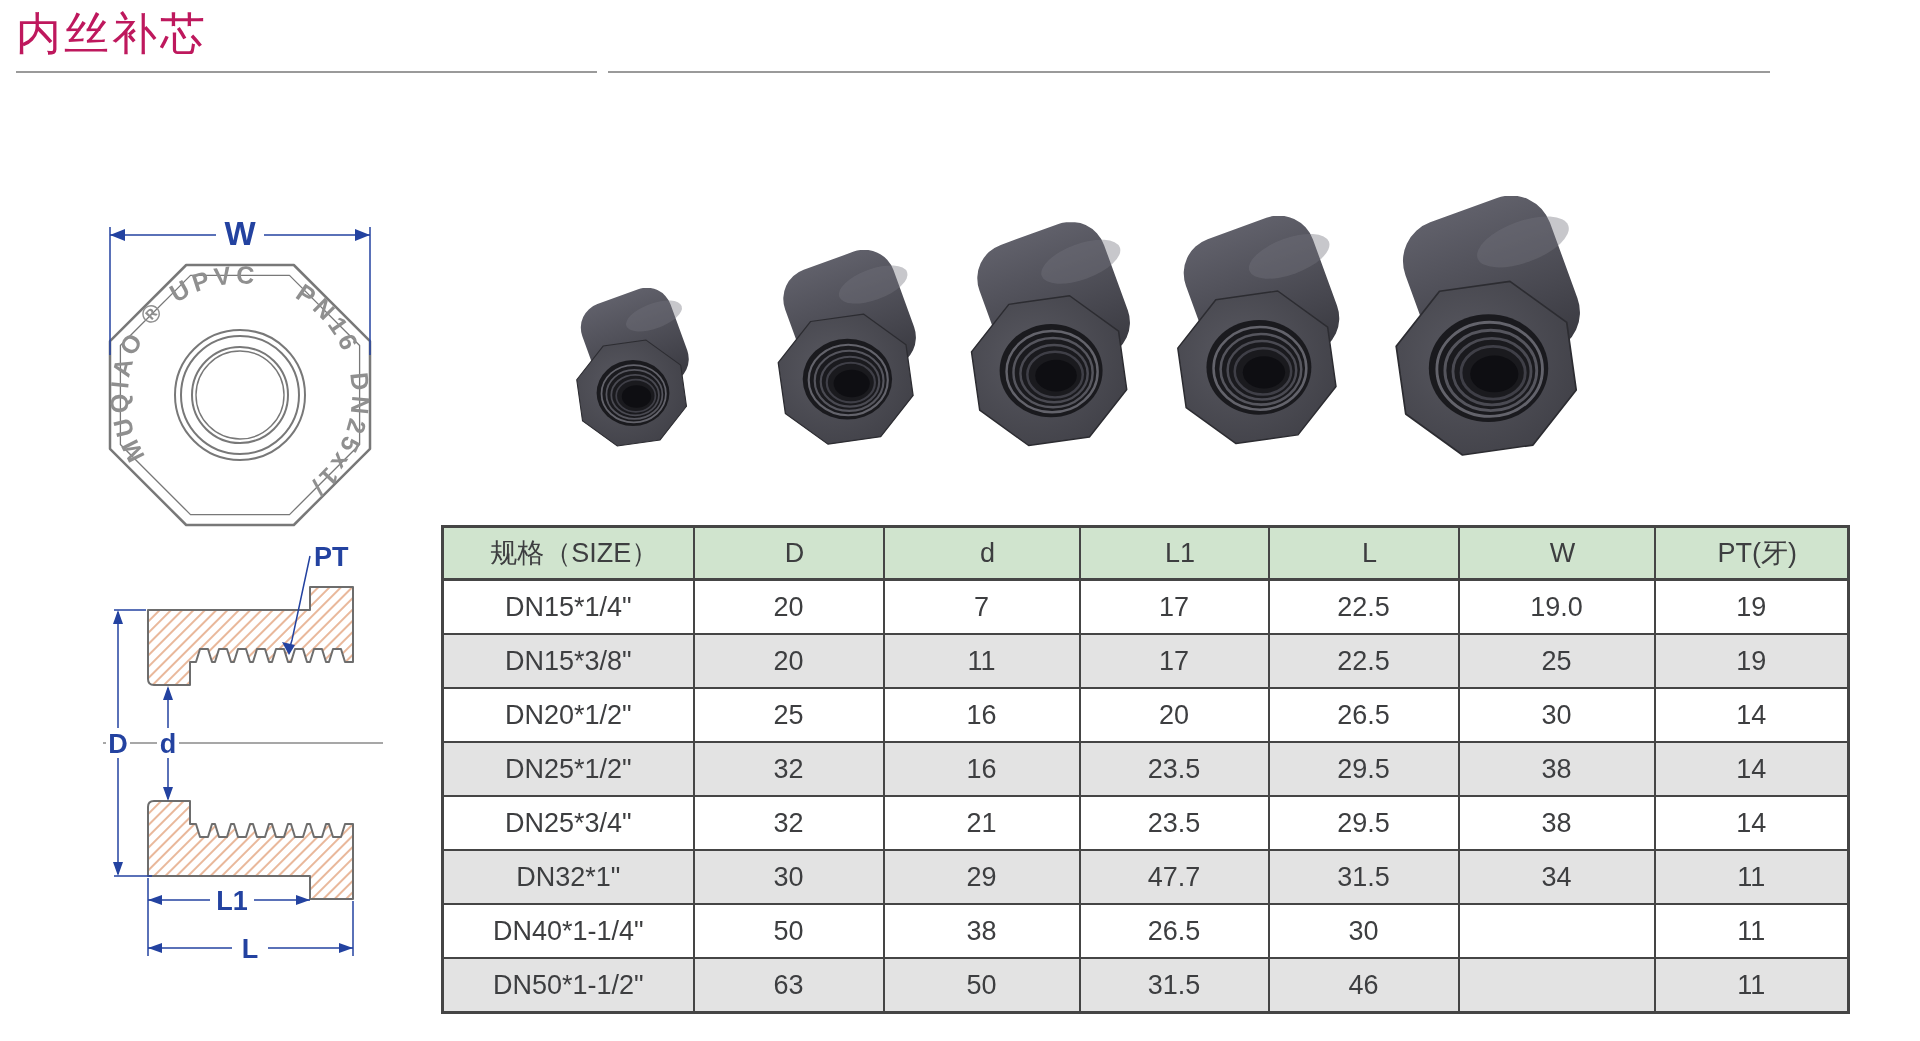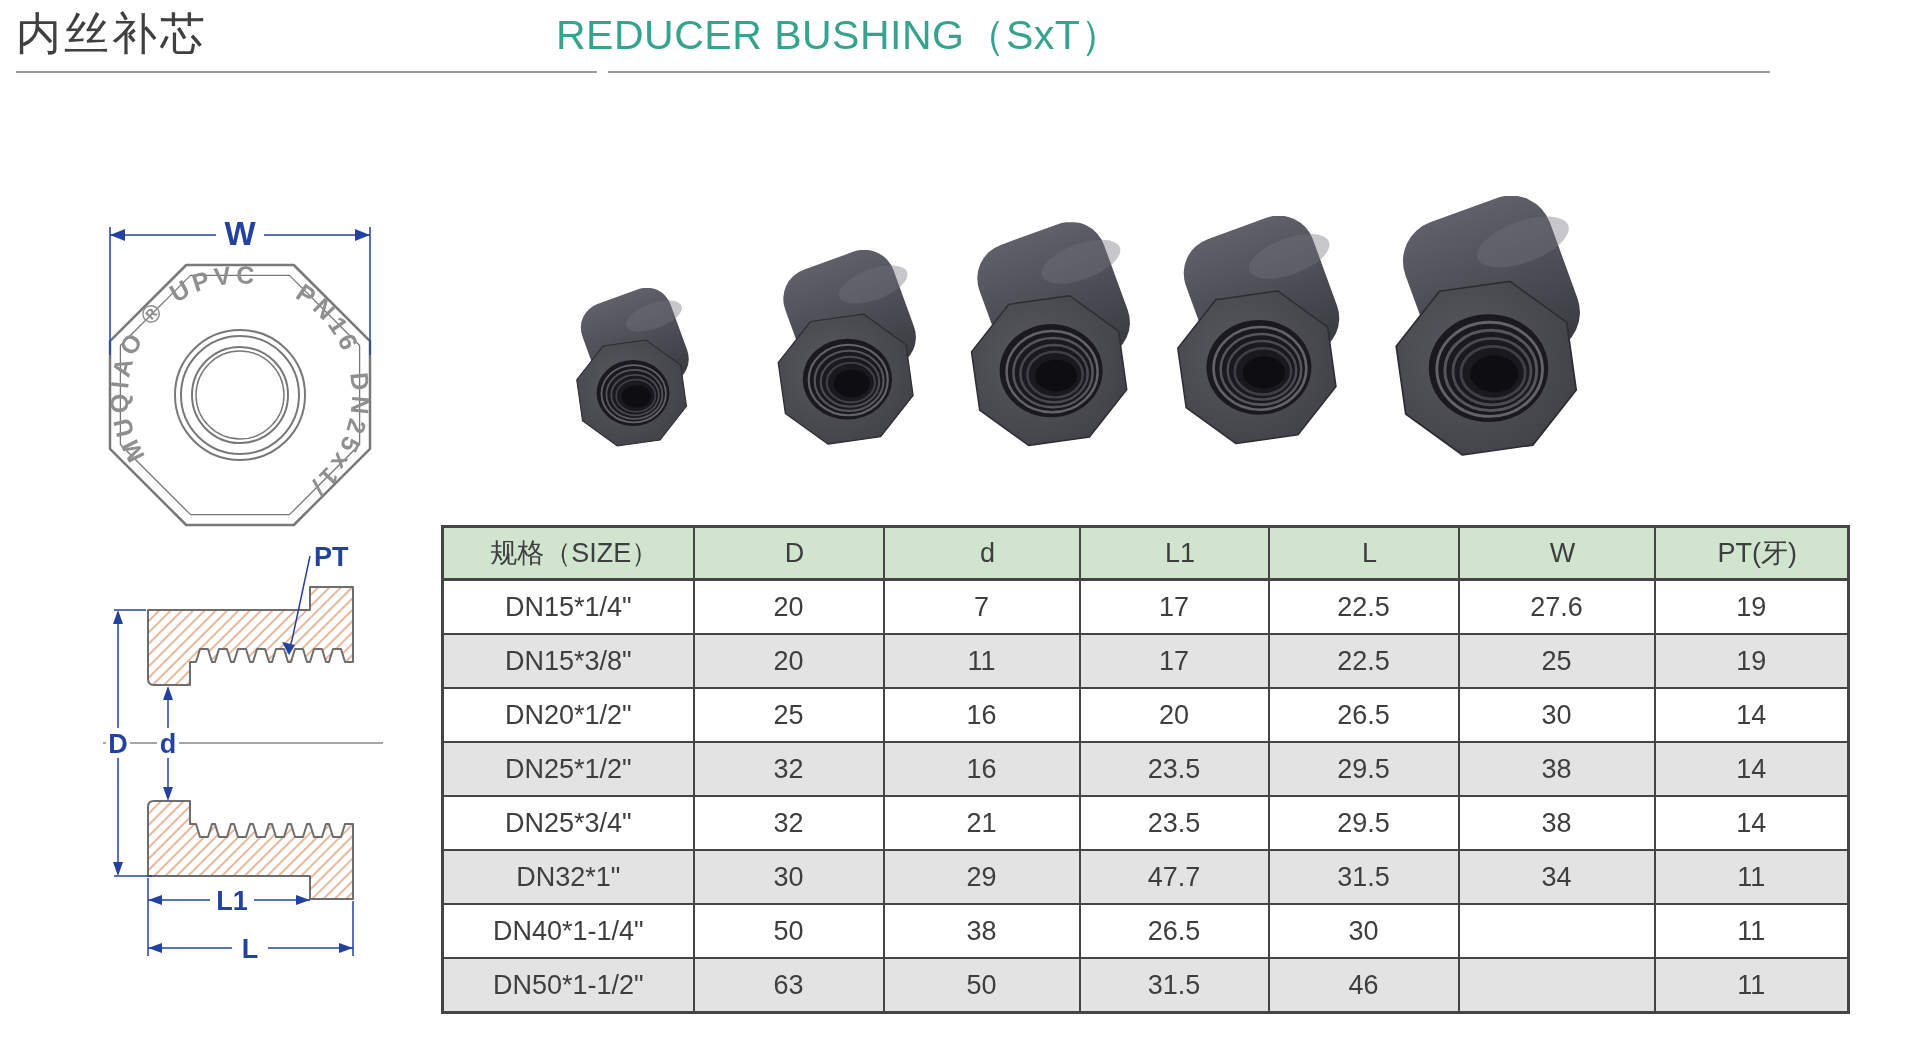--- a/index.html
+++ b/index.html
@@ -2,21 +2,21 @@
 <html><head>
 <meta charset="utf-8">
 <style>
   html,body { margin:0; padding:0; background:#ffffff; }
   #page {
     position:relative; width:1920px; height:1041px; background:#ffffff;
     font-family:"Liberation Sans", sans-serif; overflow:hidden;
   }
   .title-cn {
     position:absolute; left:16px; top:4px; font-size:45px; font-weight:500;
-    color:#404040; letter-spacing:3px; white-space:nowrap;
+    color:#be185d; letter-spacing:3px; white-space:nowrap;
   }
   .title-en {
     position:absolute; left:556px; top:8px; font-size:41px; font-weight:500;
     color:#35a38d; letter-spacing:0.5px; white-space:nowrap;
   }
   .rule { position:absolute; top:71px; height:2px; background:#9a9a9a; }
   .rule-left  { left:16px;  width:581px; }
   .rule-right { left:608px; width:1162px; }
 
   
@@ -36,21 +36,20 @@
   
   .abs { position:absolute; }
   svg text { font-family:"Liberation Sans", sans-serif; }
 </style>
 </head>
 <body>
 
 <div id="page">
 
   <div class="title-cn">内丝补芯</div>
-  <div class="title-en">REDUCER BUSHING（SxT）</div>
   <div class="rule rule-left"></div>
   <div class="rule rule-right"></div>
 
   <svg width="0" height="0" style="position:absolute" aria-hidden="true">
     <defs>
       <linearGradient id="gBody" x1="0" y1="0" x2="0" y2="1">
         <stop offset="0" stop-color="#60606a"></stop>
         <stop offset="1" stop-color="#393940"></stop>
       </linearGradient>
       <radialGradient id="gFace" cx="0.4" cy="0.4" r="0.8">
@@ -200,21 +199,21 @@
         <th>PT(牙)</th>
       </tr>
     </thead>
     <tbody>
       <tr>
         <td>DN15*1/4"</td>
         <td>20</td>
         <td>7</td>
         <td>17</td>
         <td>22.5</td>
-        <td>27.6</td>
+        <td>19.0</td>
         <td>19</td>
       </tr>
       <tr class="alt">
         <td>DN15*3/8"</td>
         <td>20</td>
         <td>11</td>
         <td>17</td>
         <td>22.5</td>
         <td>25</td>
         <td>19</td>

